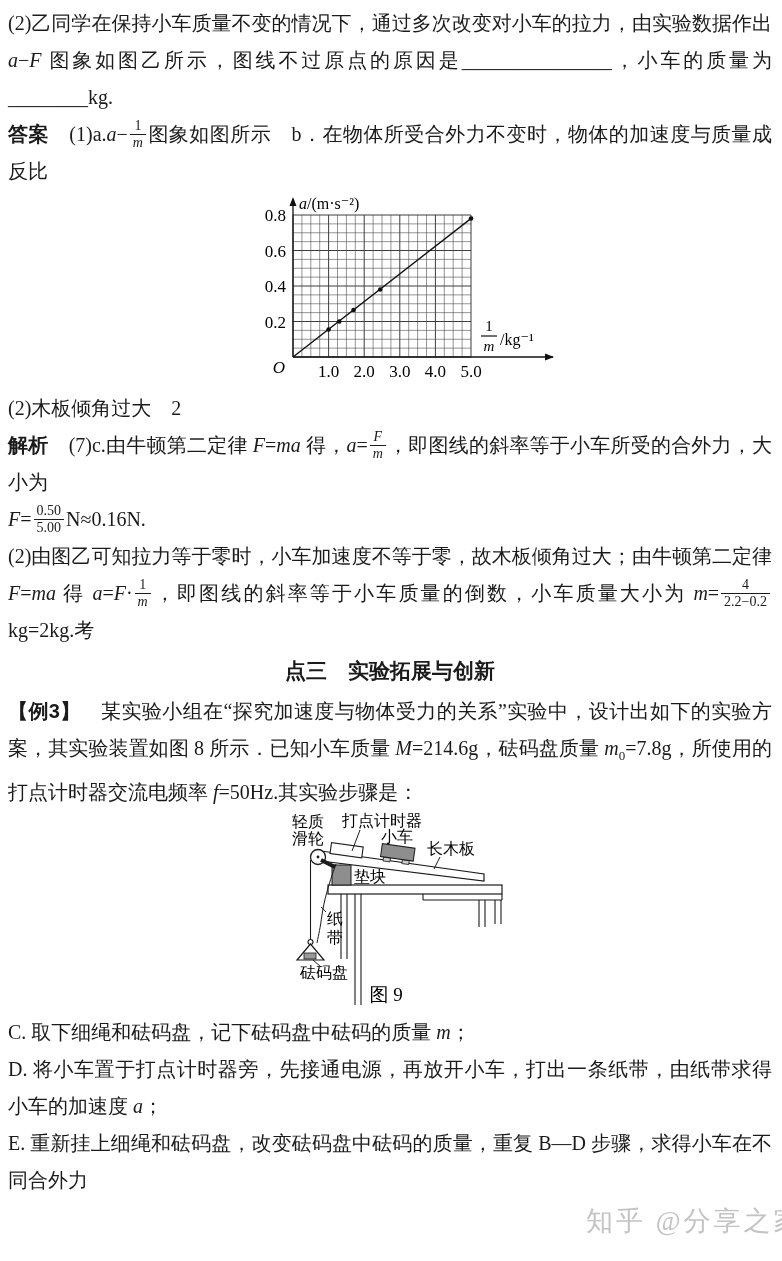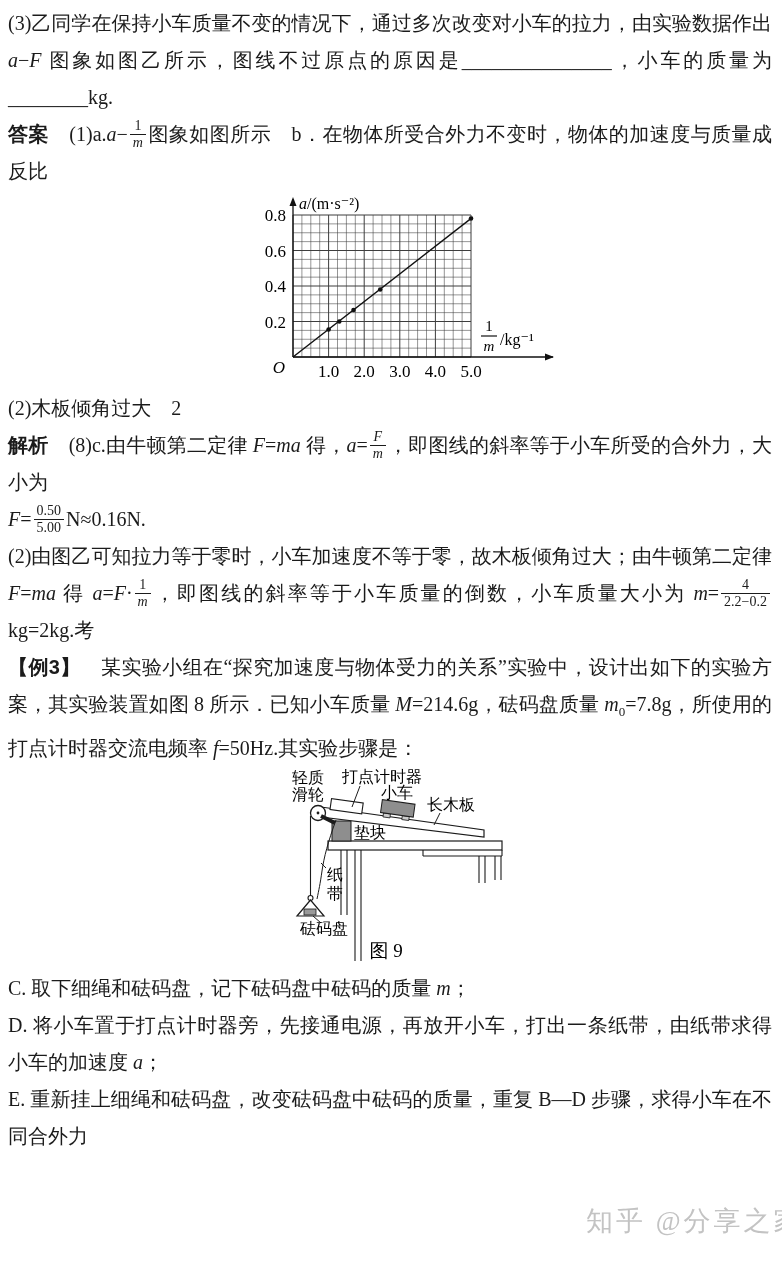--- a/index.html
+++ b/index.html
@@ -28,21 +28,21 @@
     font-size:27px;letter-spacing:3px;white-space:nowrap;
     font-family:"Liberation Serif","DejaVu Serif",serif;
   }
 </style>
 </head>
 <body style="background: rgb(255, 255, 255); color: rgb(27, 27, 27);">
 
 <main class="content">
 
   <div class="sec" id="sec-s1">
-      <p class="line"><span>(3)乙同学在保持小车质量不变的情况下，通过多次改变对小车的拉力，由实验数据作出 </span><span class="it">a</span><span>−</span><span class="it">F</span><span> 图象如图乙所示，图线不过原点的原因是</span><span>_______________</span><span>，小车的质量为</span><span>________</span><span>kg.</span></p>
+      <p class="line"><span>(2)乙同学在保持小车质量不变的情况下，通过多次改变对小车的拉力，由实验数据作出 </span><span class="it">a</span><span>−</span><span class="it">F</span><span> 图象如图乙所示，图线不过原点的原因是</span><span>_______________</span><span>，小车的质量为</span><span>________</span><span>kg.</span></p>
       <p class="line"><span class="bold">答案</span><span>　(1)a.</span><span class="it">a</span><span>−</span><span class="frac"><span class="num">1</span><span class="den it">m</span></span><span>图象如图所示　b．在物体所受合外力不变时，物体的加速度与质量成反比</span></p>
     </div>
 
   <figure class="chart-fig">
     <svg id="chartSvg" width="330" height="192" viewBox="0 0 330 192">
         <line x1="55" y1="22" x2="55" y2="164" stroke="#3d3d3d" stroke-width="1"></line>
         <line x1="63.9" y1="22" x2="63.9" y2="164" stroke="#3d3d3d" stroke-width="0.55"></line>
         <line x1="72.8" y1="22" x2="72.8" y2="164" stroke="#3d3d3d" stroke-width="0.55"></line>
         <line x1="81.7" y1="22" x2="81.7" y2="164" stroke="#3d3d3d" stroke-width="0.55"></line>
         <line x1="90.6" y1="22" x2="90.6" y2="164" stroke="#3d3d3d" stroke-width="1"></line>
@@ -102,23 +102,24 @@
         <circle cx="90.6" cy="136.4875" r="2.3" fill="#111"></circle>
         <circle cx="101.28" cy="128.5" r="2.3" fill="#111"></circle>
         <circle cx="115.52" cy="116.9625" r="2.3" fill="#111"></circle>
         <circle cx="142.22000000000003" cy="96.55" r="2.3" fill="#111"></circle>
         <circle cx="233" cy="25.55000000000001" r="2.3" fill="#111"></circle>
       </svg>
   </figure>
 
   <div class="sec" id="sec-s2">
       <p class="line"><span>(2)木板倾角过大　2</span></p>
-      <p class="line"><span class="bold">解析</span><span>　(8)c.由牛顿第二定律 </span><span class="it">F</span><span>=</span><span class="it">ma</span><span> 得，</span><span class="it">a</span><span>=</span><span class="frac"><span class="num it">F</span><span class="den it">m</span></span><span>，即图线的斜率等于小车所受的合外力，大小为</span></p>
+      <p class="line"><span class="bold">解析</span><span>　(7)c.由牛顿第二定律 </span><span class="it">F</span><span>=</span><span class="it">ma</span><span> 得，</span><span class="it">a</span><span>=</span><span class="frac"><span class="num it">F</span><span class="den it">m</span></span><span>，即图线的斜率等于小车所受的合外力，大小为</span></p>
       <p class="line"><span class="it">F</span><span>=</span><span class="frac"><span class="num">0.50</span><span class="den">5.00</span></span><span>N≈0.16N.</span></p>
       <p class="line"><span>(2)由图乙可知拉力等于零时，小车加速度不等于零，故木板倾角过大；由牛顿第二定律 </span><span class="it">F</span><span>=</span><span class="it">ma</span><span> 得 </span><span class="it">a</span><span>=</span><span class="it">F</span><span>·</span><span class="frac"><span class="num">1</span><span class="den it">m</span></span><span>，即图线的斜率等于小车质量的倒数，小车质量大小为 </span><span class="it">m</span><span>=</span><span class="frac"><span class="num">4</span><span class="den">2.2−0.2</span></span><span>kg=2kg.考</span></p>
+      <p class="line heading"><span>点三　实验拓展与创新</span></p>
       <p class="line"><span class="bold">【例3】</span><span>　某实验小组在“探究加速度与物体受力的关系”实验中，设计出如下的实验方案，其实验装置如图 8 所示．已知小车质量 </span><span class="it">M</span><span>=214.6g，砝码盘质量 </span><span class="it">m</span><sub>0</sub><span>=7.8g，所使用的打点计时器交流电频率 </span><span class="it">f</span><span>=50Hz.其实验步骤是：</span></p>
     </div>
 
   <figure class="diagram-fig">
     <svg width="262" height="198" viewBox="0 0 262 198">
 
       <rect x="64" y="74" width="174" height="9" fill="#ffffff" stroke="#1b1b1b" stroke-width="1.2"></rect>
       <line x1="159" y1="83" x2="159" y2="89" stroke="#1b1b1b" stroke-width="1.1"></line>
       <line x1="159" y1="89" x2="238" y2="89" stroke="#1b1b1b" stroke-width="1.1"></line>
       <line x1="238" y1="83" x2="238" y2="89" stroke="#1b1b1b" stroke-width="1.1"></line>

